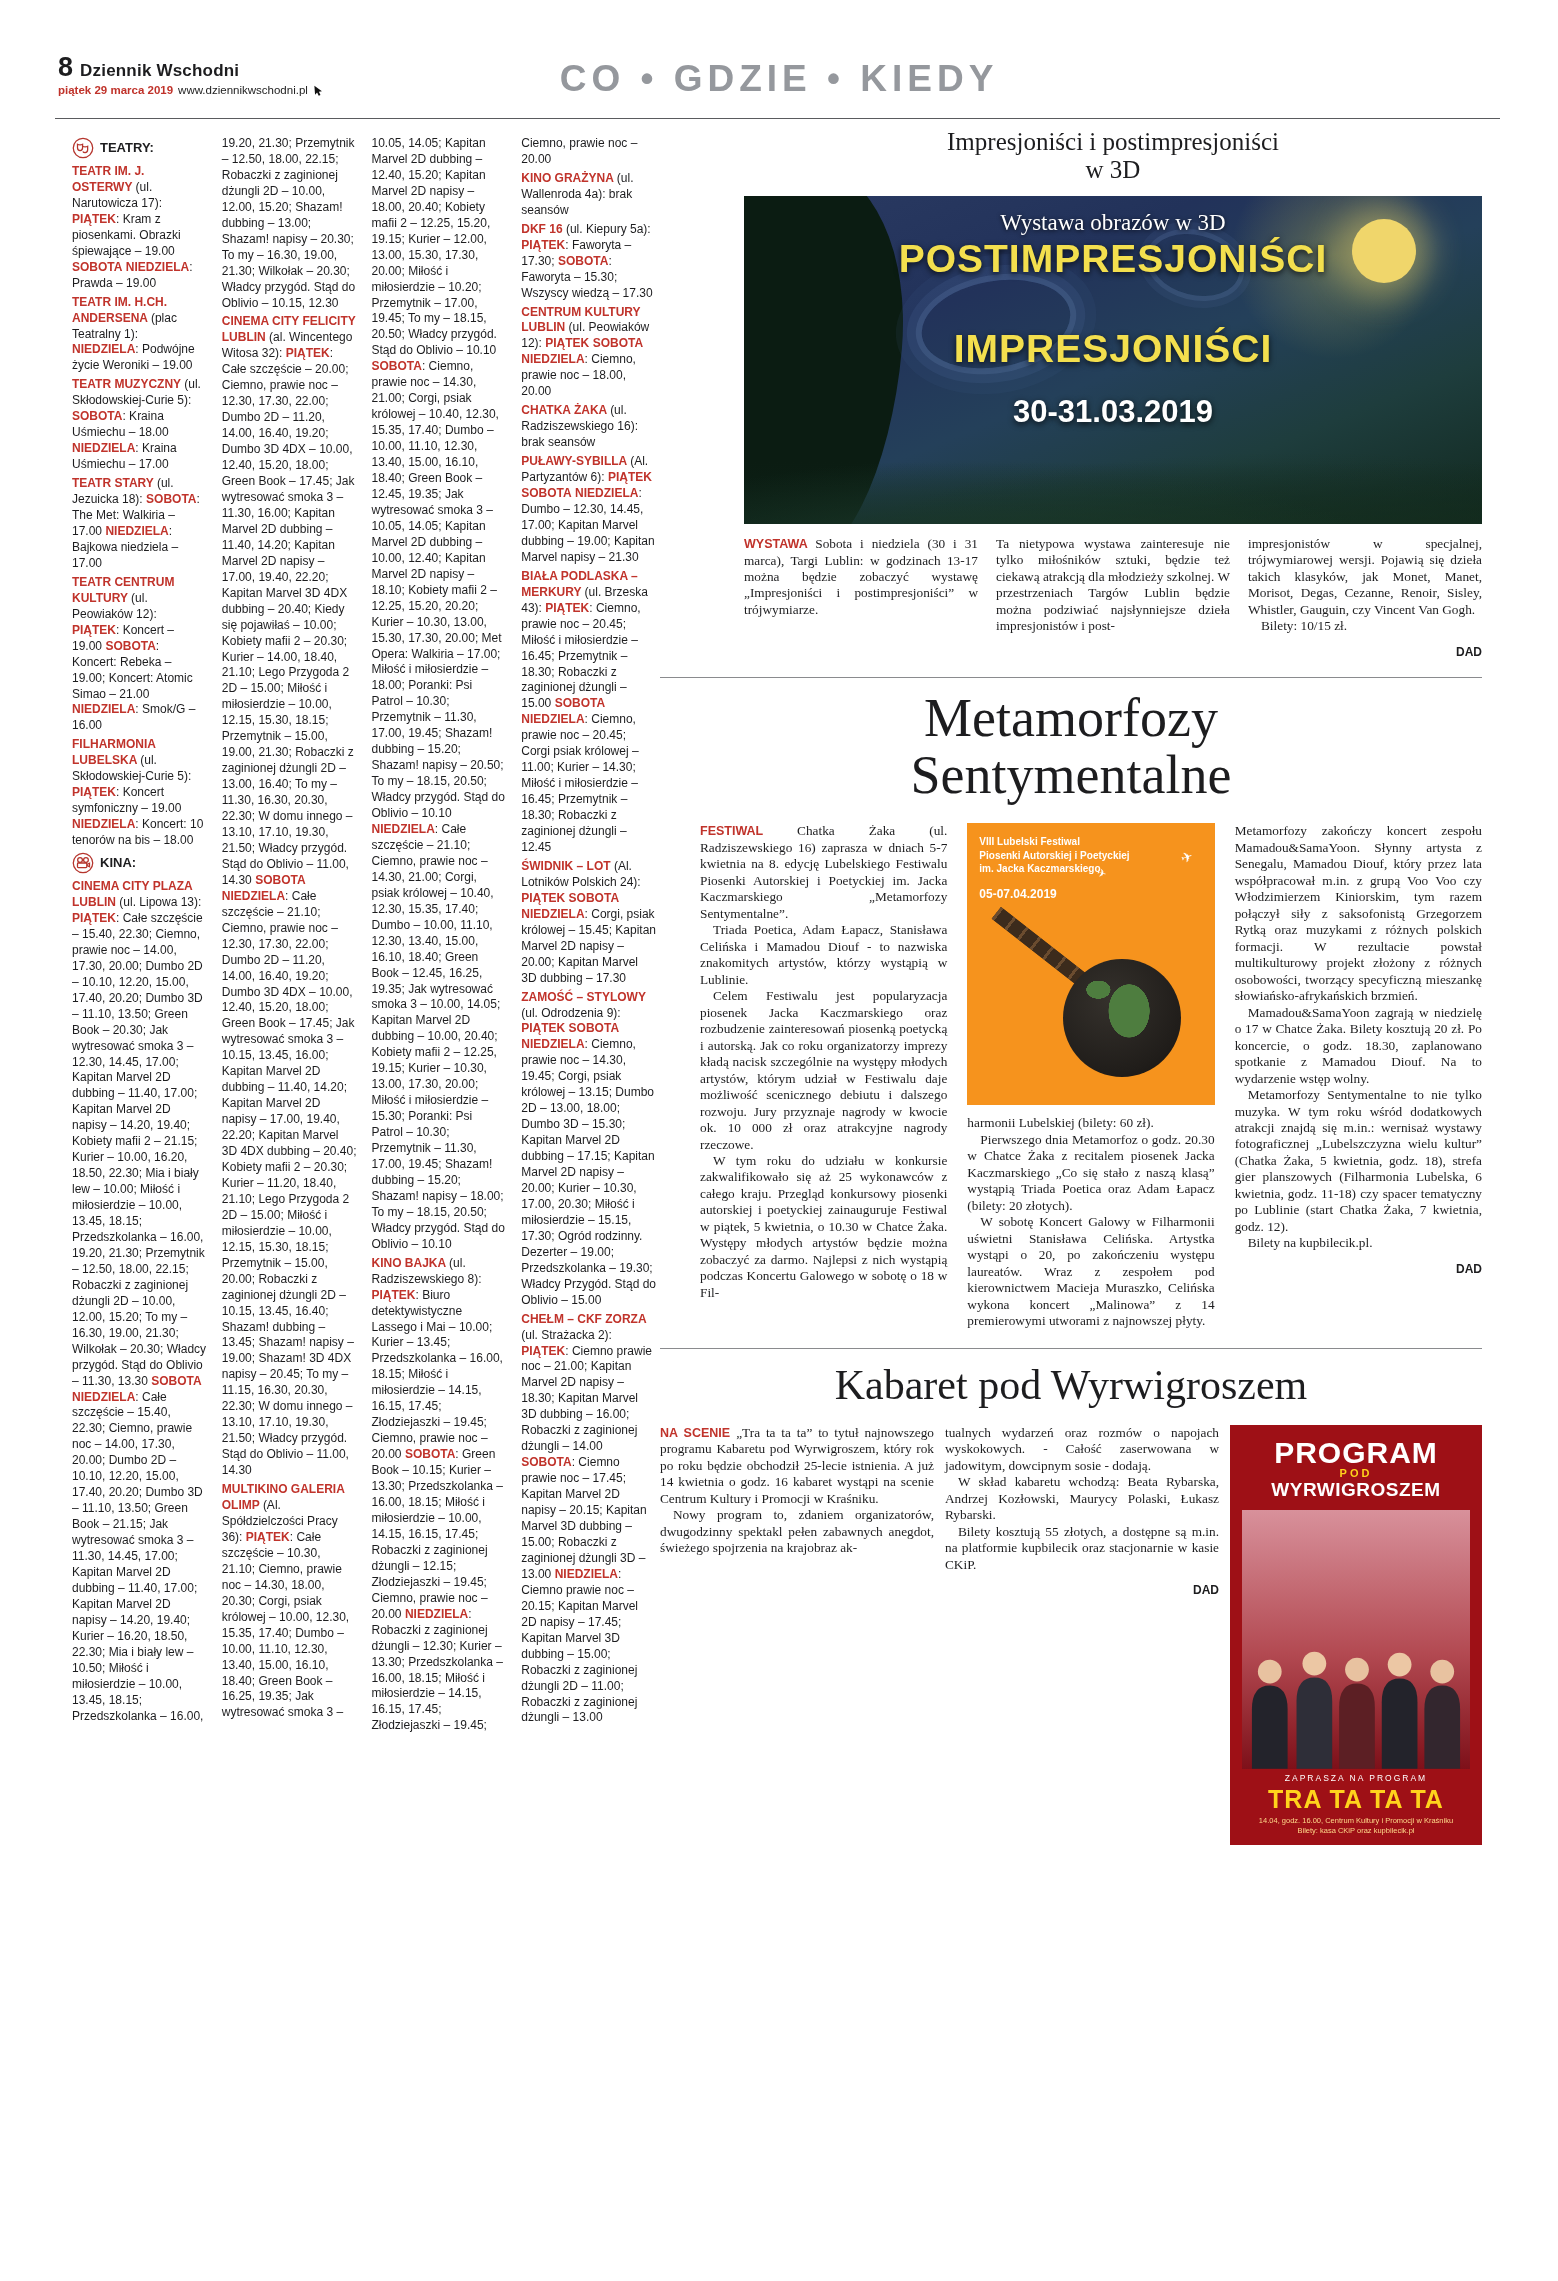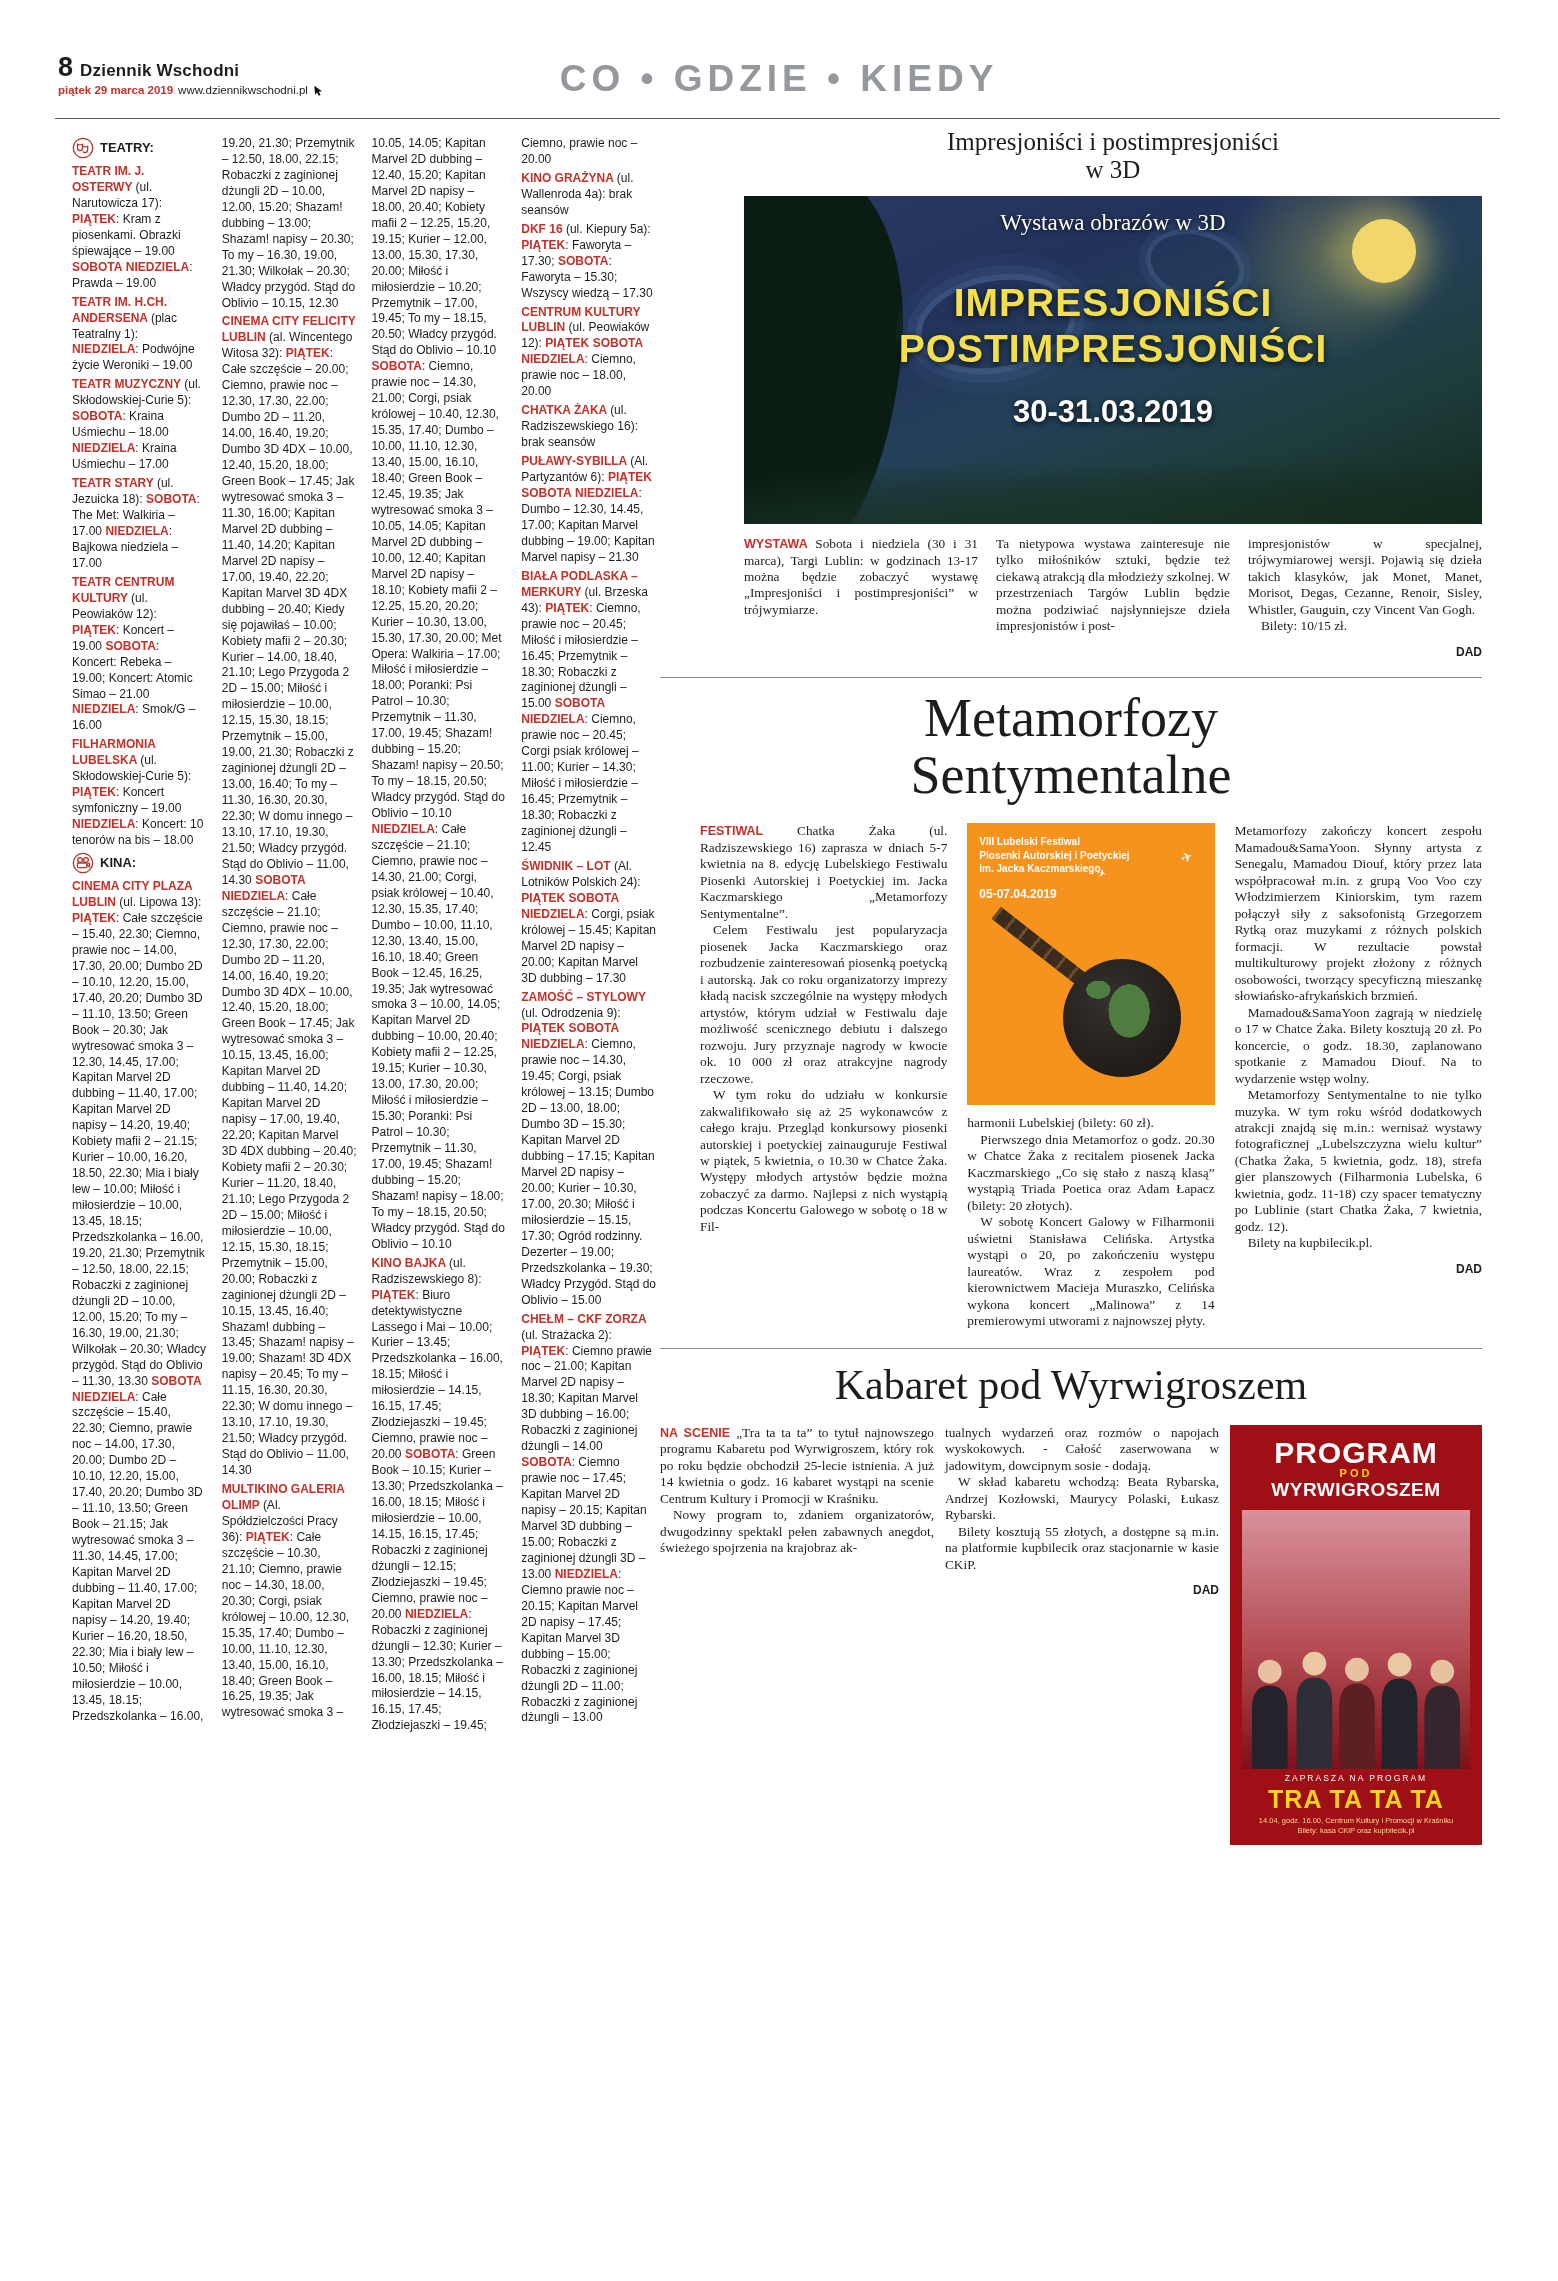--- a/index.html
+++ b/index.html
@@ -191,22 +191,22 @@
       <h1 class="a1-head">Impresjoniści i postimpresjoniści
 w 3D</h1>
       <div class="hero">
         <div class="cypress"></div>
         <div class="swirl s1"></div>
         <div class="swirl s2"></div>
         <div class="moon"></div>
         <div class="hills"></div>
         <div class="hero-text">
           <div class="hero-banner">Wystawa obrazów w 3D</div>
+          <div class="hero-title">POSTIMPRESJONIŚCI</div>
           <div class="hero-title first">IMPRESJONIŚCI</div>
-          <div class="hero-title">POSTIMPRESJONIŚCI</div>
           <div class="hero-dates">30-31.03.2019</div>
         </div>
       </div>
       <div class="cols3">
         <div class="colw">
           <div class="art-col">
               <p class=""><span class="kicker">WYSTAWA </span>Sobota i niedziela (30 i 31 marca), Targi Lublin: w godzinach 13-17 można będzie zobaczyć wystawę „Impresjoniści i postimpresjoniści” w trójwymiarze.</p>
             </div>
         </div>
         <div class="colw">
@@ -226,20 +226,21 @@
 
     <div class="art-rule"></div>
 
     <article class="a2">
       <h1 class="a2-head">Metamorfozy
 Sentymentalne</h1>
       <div class="a2-cols">
         <div class="colw">
           <div class="art-col">
               <p class=""><span class="kicker">FESTIWAL </span>Chatka Żaka (ul. Radziszewskiego 16) zaprasza w dniach 5-7 kwietnia na 8. edycję Lubelskiego Festiwalu Piosenki Autorskiej i Poetyckiej im. Jacka Kaczmarskiego „Metamorfozy Sentymentalne”.</p>
+              <p class="ind">Triada Poetica, Adam Łapacz, Stanisława Celińska i Mamadou Diouf - to nazwiska znakomitych artystów, którzy wystąpią w Lublinie.</p>
               <p class="ind">Celem Festiwalu jest popularyzacja piosenek Jacka Kaczmarskiego oraz rozbudzenie zainteresowań piosenką poetycką i autorską. Jak co roku organizatorzy imprezy kładą nacisk szczególnie na występy młodych artystów, którym udział w Festiwalu daje możliwość scenicznego debiutu i dalszego rozwoju. Jury przyznaje nagrody w kwocie ok. 10 000 zł oraz atrakcyjne nagrody rzeczowe.</p>
               <p class="ind">W tym roku do udziału w konkursie zakwalifikowało się aż 25 wykonawców z całego kraju. Przegląd konkursowy piosenki autorskiej i poetyckiej zainauguruje Festiwal w piątek, 5 kwietnia, o 10.30 w Chatce Żaka. Występy młodych artystów będzie można zobaczyć za darmo. Najlepsi z nich wystąpią podczas Koncertu Galowego w sobotę o 18 w Fil-</p>
             </div>
         </div>
         <div class="colw">
           <div class="poster-meta">
             <div class="pm-text">
               <div>VIII Lubelski Festiwal</div>
               <div>Piosenki Autorskiej i Poetyckiej</div>
               <div>im. Jacka Kaczmarskiego</div>

